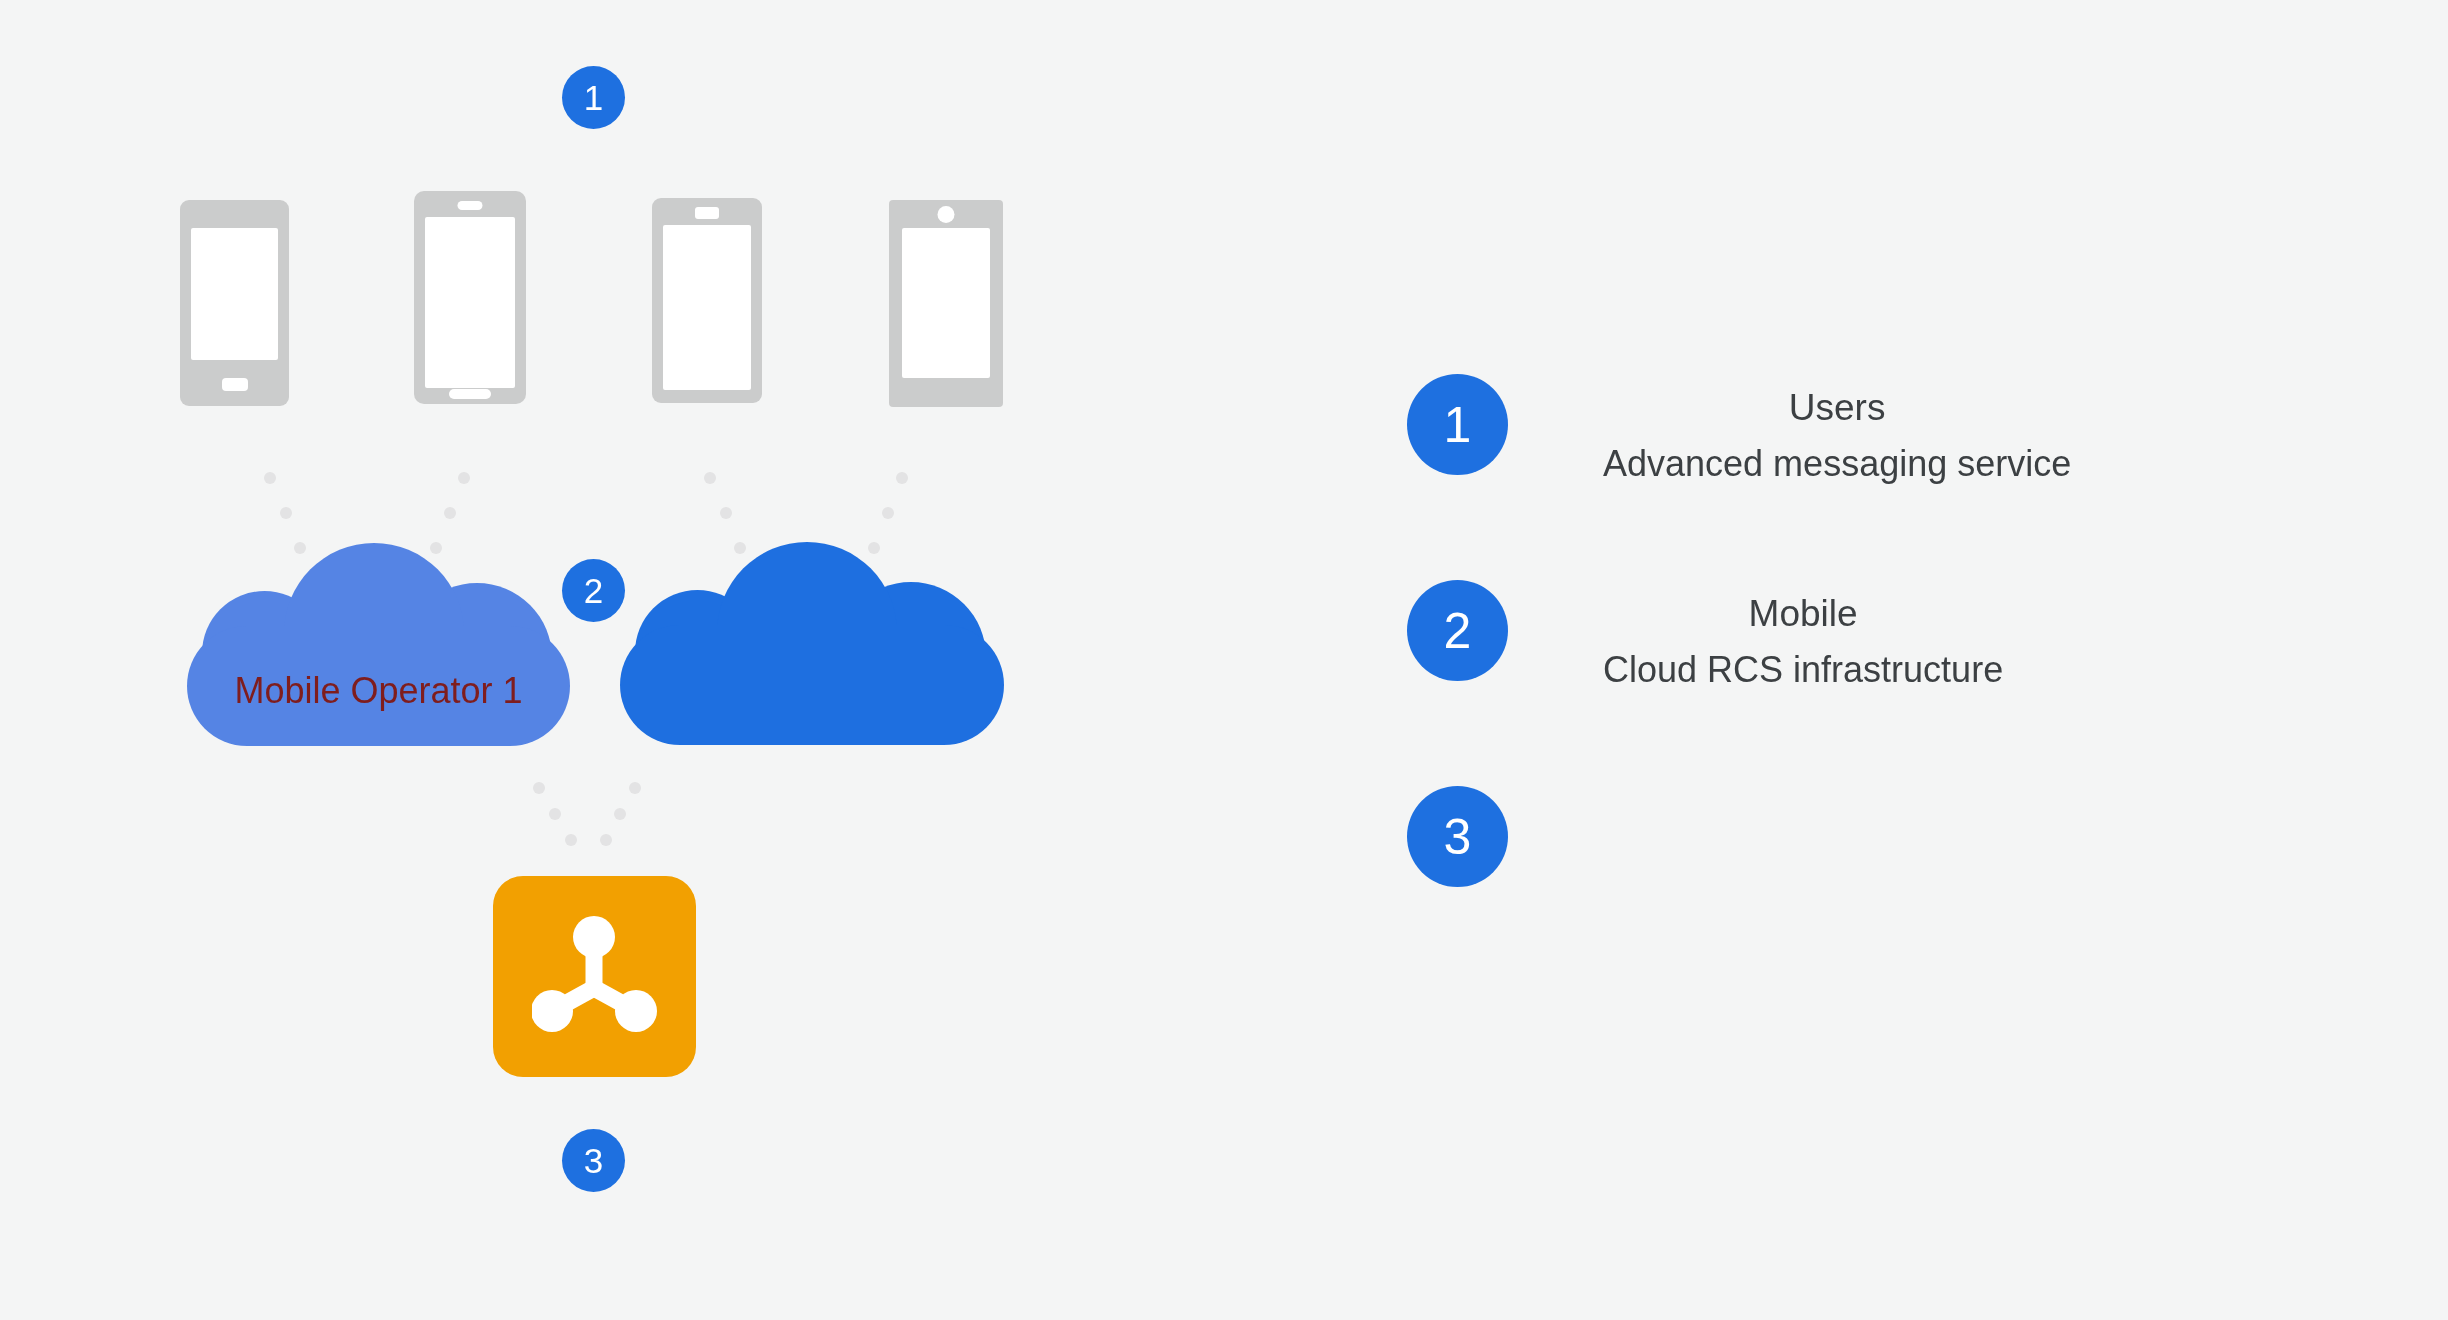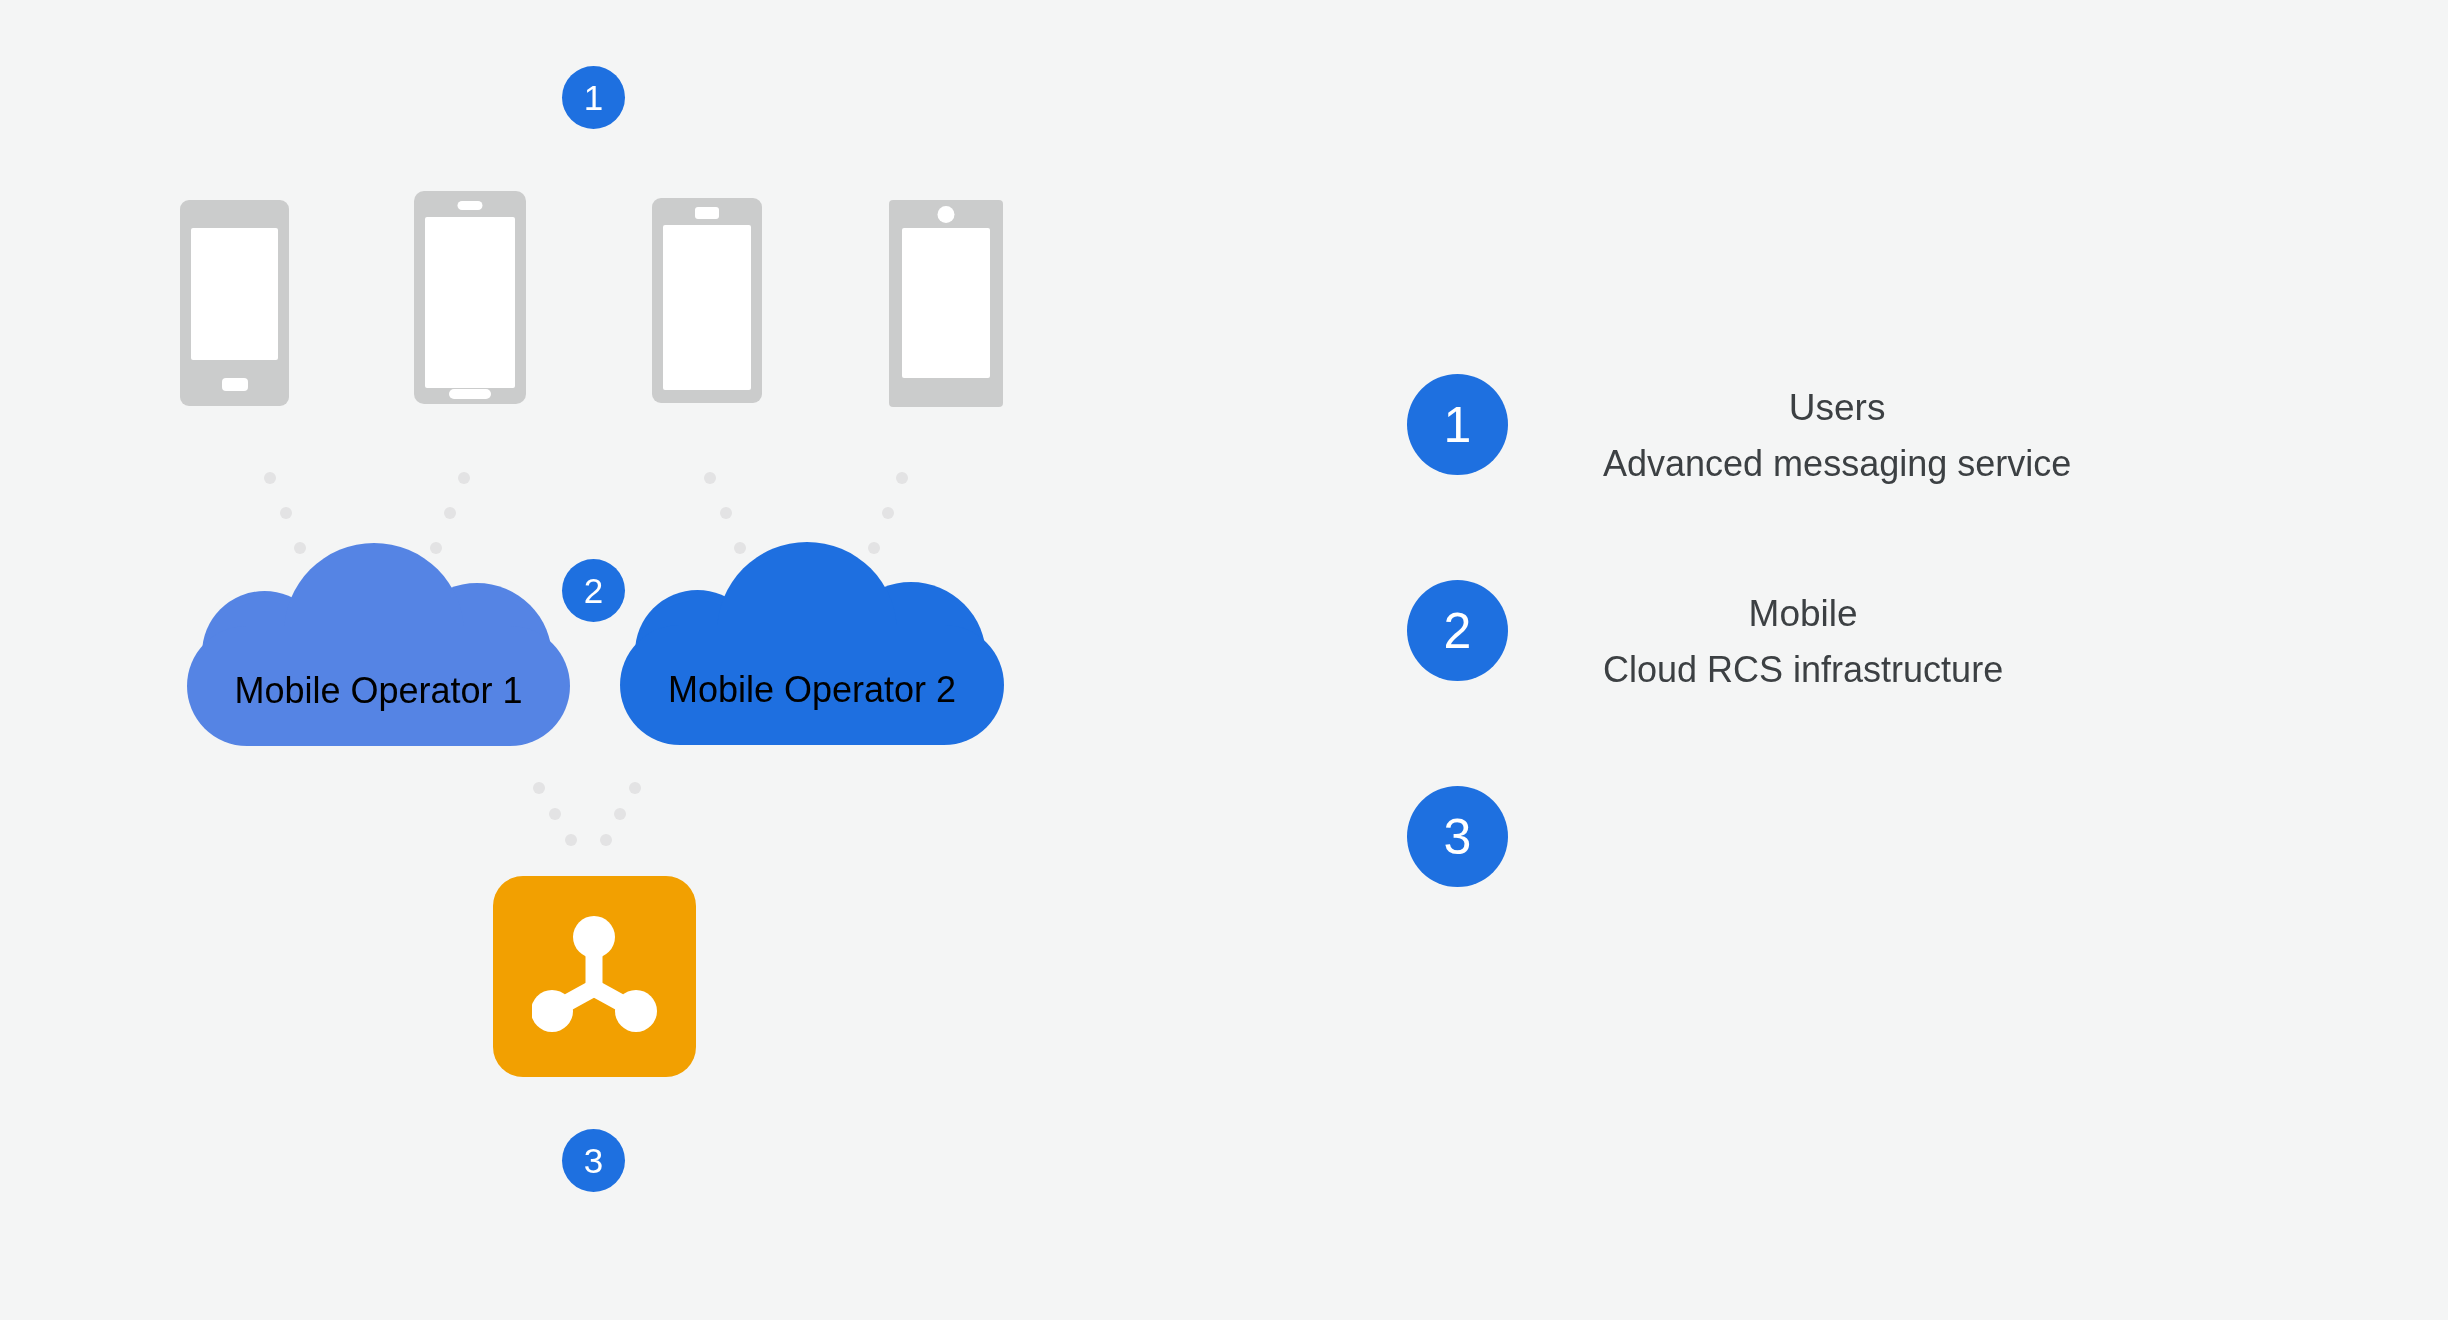--- a/index.html
+++ b/index.html
@@ -57,21 +57,21 @@
 
   
   .cloud { position: absolute; width: 383px; height: 203px; }
   .cloud .part { position: absolute; background: var(--cloud-color); }
   .cloud .base { left: 0; right: 0; bottom: 0; height: 120px; border-radius: 60px; }
   .cloud .hump-main { width: 180px; height: 180px; border-radius: 50%; left: calc(50% - 95px); top: 0; }
   .cloud .hump-left { width: 125px; height: 125px; border-radius: 50%; left: 15px; top: 48px; }
   .cloud .hump-right { width: 150px; height: 150px; border-radius: 50%; right: 18px; top: 40px; }
   .cloud .cloud-label {
     position: absolute; left: 0; right: 0; top: 128px;
-    text-align: center; color: #000000; font-size: 36px; line-height: 40px;
+    text-align: center; color: #7f1d1d; font-size: 36px; line-height: 40px;
   }
   .cloud.c1 { left: 187px; top: 543px; --cloud-color: var(--cloud1_blue, #5584E4); }
   .cloud.c2 { left: 620px; top: 542px; width: 384px; --cloud-color: var(--cloud2_blue, #1E6FE0); }
 
   
   .hub {
     position: absolute; left: 493px; top: 876px;
     width: 203px; height: 201px; border-radius: 30px;
     background: var(--hub_orange, #F2A001);
     display: flex; align-items: center; justify-content: center;
@@ -157,21 +157,20 @@
   <div class="part hump-main"></div>
   <div class="part base"></div>
   <div class="cloud-label">Mobile Operator 1</div>
 </div>
 
 <div class="cloud c2">
   <div class="part hump-left"></div>
   <div class="part hump-right"></div>
   <div class="part hump-main"></div>
   <div class="part base"></div>
-  <div class="cloud-label">Mobile Operator 2</div>
 </div>
 
 <div class="hub">
   <svg width="125" height="125" viewBox="0 0 125 125">
     <g stroke="#ffffff" stroke-width="17" fill="none">
       <line x1="62" y1="74" x2="62" y2="26"></line>
       <line x1="62" y1="74" x2="22" y2="96"></line>
       <line x1="62" y1="74" x2="102" y2="96"></line>
     </g>
     <g fill="#ffffff">

